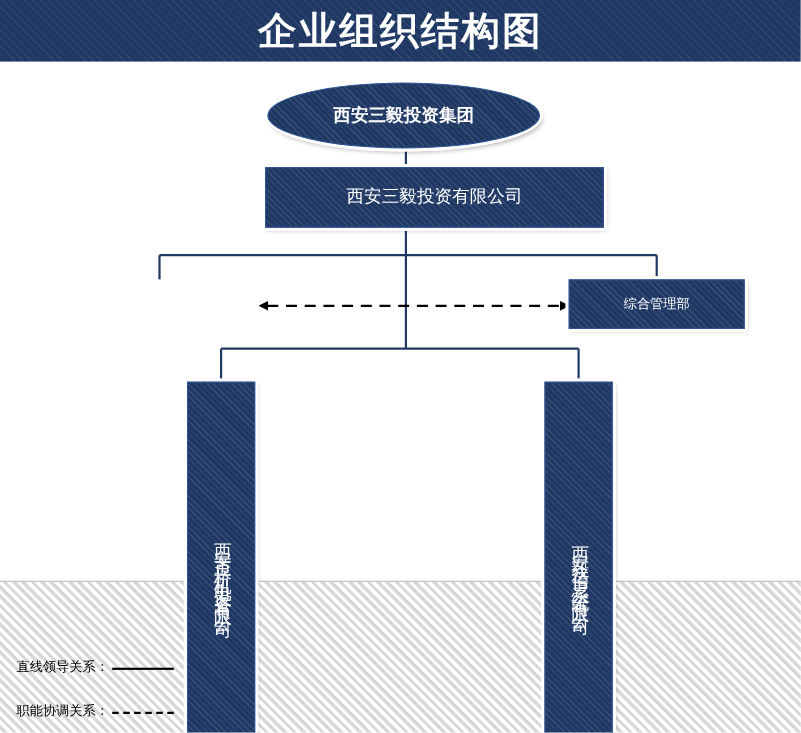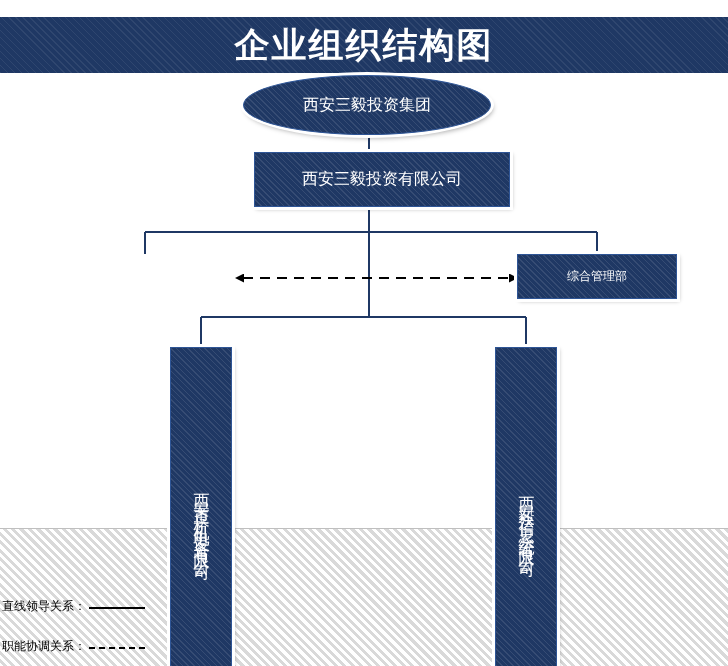--- a/index.html
+++ b/index.html
@@ -25,21 +25,20 @@
     background: #1F3864;
     background-image: repeating-linear-gradient(
         45deg,
         rgba(255,255,255,0.07) 0px,
         rgba(255,255,255,0.07) 1px,
         rgba(0,0,0,0) 1px,
         rgba(0,0,0,0) 5px);
     display: flex;
     align-items: center;
     justify-content: center;
-    margin-top: 17px;
   }
   #title-banner .title-text {
     color: #ffffff;
     font-size: 35px;
     font-weight: bold;
     letter-spacing: 2px;
   }
 
   
   #bottom-strip {
@@ -100,31 +99,30 @@
   }
 
   
   #node-group {
     left: 243px;
     top: 13px;
     width: 248px;
     height: 60px;
     border-radius: 50%;
     font-size: 16px;
-    font-weight: normal;
+    font-weight: bold;
     box-shadow: 0 0 0 3px #ffffff, 2px 3px 5px rgba(0,0,0,0.35);
   }
 
   #node-company {
     left: 241px;
     top: 90px;
-    width: 256px;
+    width: 308px;
     height: 55px;
     font-size: 16px;
-    margin-left: 13px;
   }
 
   #node-finance {
     left: 55px;
     top: 192px;
     width: 180px;
     height: 45px;
     font-size: 16px;
     letter-spacing: 3px;
   }
@@ -167,21 +165,22 @@
     height: 100px;
     z-index: 4;
     font-size: 12px;
     color: #000000;
   }
   .legend-row {
     display: flex;
     align-items: center;
     height: 18px;
     margin-bottom: 22px;
-    padding-left: 2px;
+    padding-left: 13px;
+    justify-content: center;
   }
   .legend-label { white-space: nowrap; }
   .legend-solid {
     display: inline-block;
     width: 56px;
     height: 0;
     border-top: 2px solid #000000;
     margin-left: 3px;
     margin-bottom: -3px;
   }

